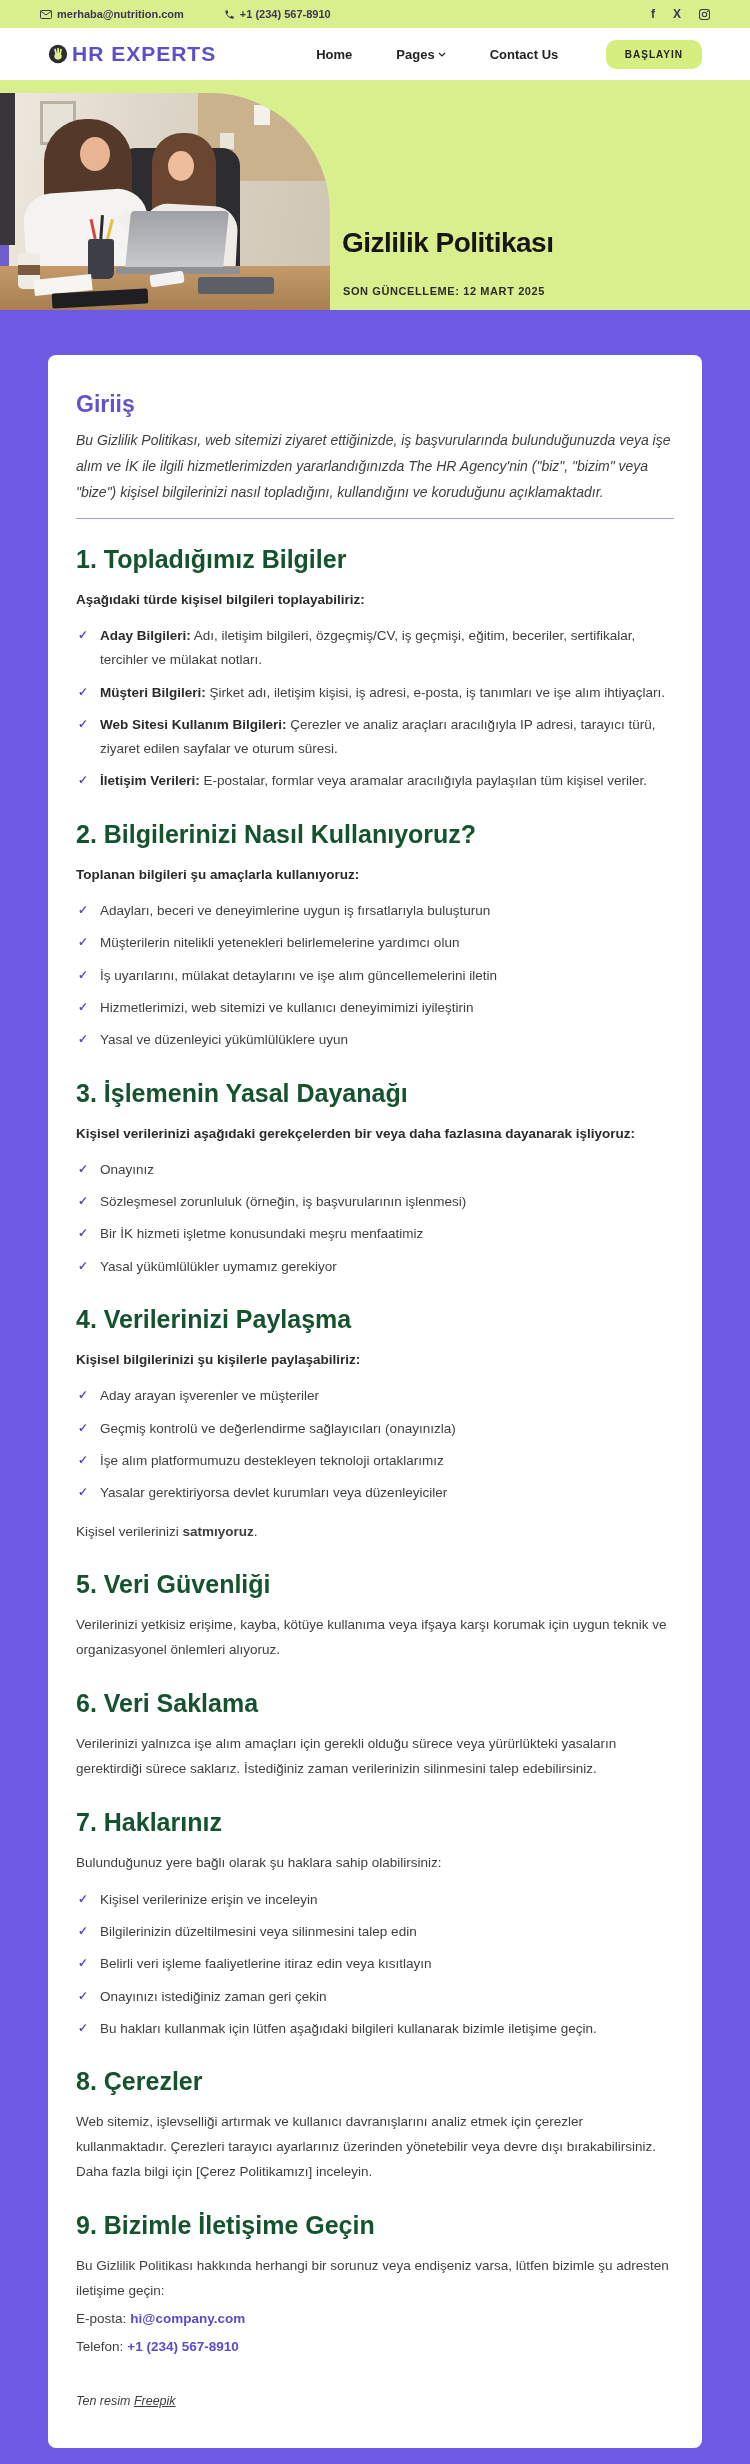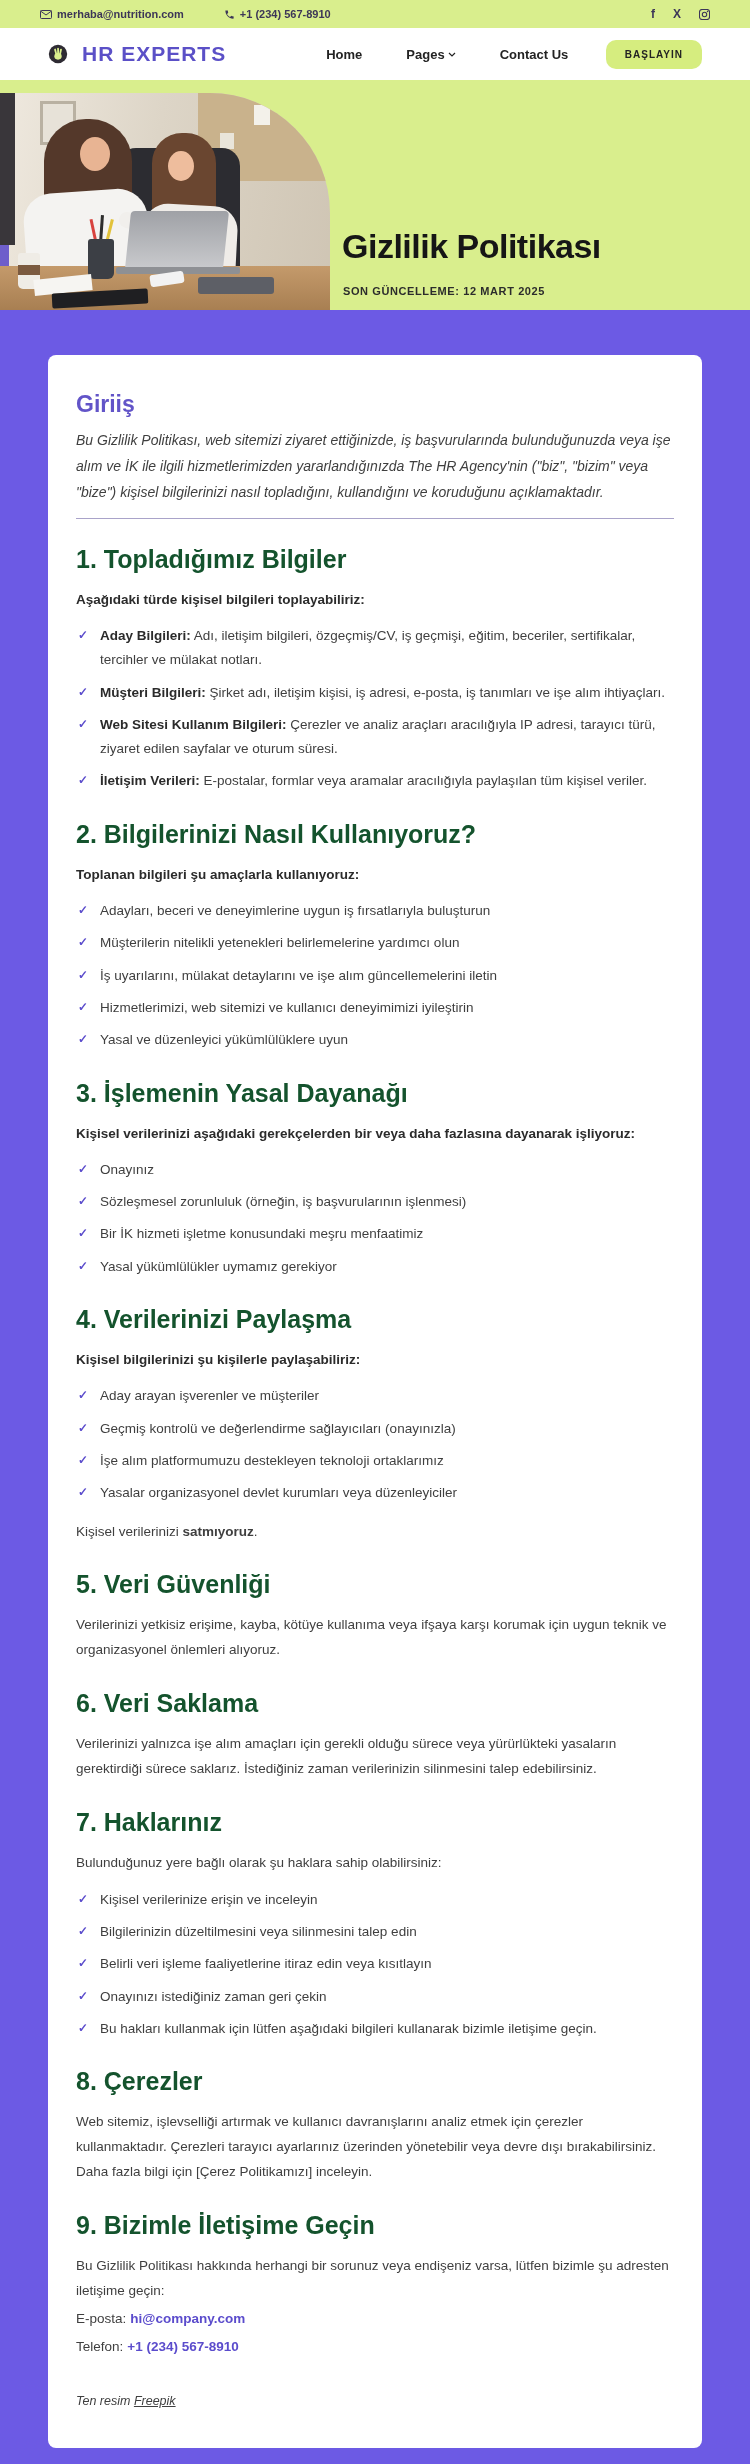--- a/index.html
+++ b/index.html
@@ -8,31 +8,31 @@
 
   
   .topbar{height:28px;background:#d9ee8d;display:flex;align-items:center;padding:0 40px;box-sizing:border-box;color:#3c3657;font-size:11px;font-weight:bold;}
   .topbar .item{display:flex;align-items:center;gap:5px;text-decoration:none;color:#3c3657;}
   .topbar .phone-item{margin-left:40px;}
   .topbar .socials{margin-left:auto;display:flex;align-items:center;gap:18px;}
   .topbar .soc{color:#3c3657;font-size:12px;font-weight:bold;text-decoration:none;display:flex;align-items:center;}
 
   
   .header{height:52px;background:#ffffff;display:flex;align-items:center;padding:0 48px;box-sizing:border-box;}
-  .brand{display:flex;align-items:center;gap:14px;text-decoration:none;}
+  .brand{display:flex;align-items:center;gap:4px;text-decoration:none;}
   .brand-text{color:#5b50c7;font-size:21px;font-weight:bold;letter-spacing:1px;}
   .nav{display:flex;gap:44px;margin-left:100px;}
   .nav a{color:#232323;font-size:13px;font-weight:bold;text-decoration:none;display:flex;align-items:center;gap:3px;}
   .cta{margin-left:auto;background:#d6ed7f;color:#232323;font-size:10px;font-weight:bold;letter-spacing:1px;padding:9px 19px;border-radius:10px;text-decoration:none;}
 
   
   .hero{height:230px;background:#d9ee8d;position:relative;}
   .hero-photo{position:absolute;left:0;top:13px;width:330px;height:217px;border-radius:0 120px 0 0;overflow:hidden;background:linear-gradient(100deg,#efe9df 0%,#ddd5c7 45%,#cfc5b4 100%);}
   .hp{position:absolute;}
-  .hero-title{position:absolute;left:342px;top:147px;font-size:34px;font-weight:bold;color:#161616;letter-spacing:-0.5px;margin:0;}
+  .hero-title{position:absolute;left:342px;top:147px;font-size:28px;font-weight:bold;color:#161616;letter-spacing:-0.5px;margin:0;}
   .hero-updated{position:absolute;left:343px;top:205px;font-size:11px;font-weight:bold;color:#2c2c2c;letter-spacing:0.6px;margin:0;}
 
   
   .main{background:#6c5ae4;padding:45px 48px 25px;box-sizing:border-box;}
   .card{background:#ffffff;border-radius:8px;padding:36px 28px 40px;box-sizing:border-box;}
   .intro-title{font-size:23px;color:#6254c8;font-weight:bold;margin:0 0 10px;}
   .intro{font-style:italic;font-size:14px;color:#3f3f3f;line-height:1.85;margin:0 0 12px;}
   .divider{border:none;border-top:1px solid #a9a3c9;margin:12px 0 4px;}
   .sec-title{font-size:25px;color:#14532d;font-weight:bold;margin:26px 0 14px;}
   .lead{font-size:13.5px;font-weight:bold;color:#2b2b2b;margin:0 0 12px;line-height:1.8;}
@@ -220,21 +220,21 @@
         </ul>
       </section>
 
       <section>
         <h2 class="sec-title">4. Verilerinizi Paylaşma</h2>
         <p class="lead">Kişisel bilgilerinizi şu kişilerle paylaşabiliriz:</p>
         <ul>
           <li><span>Aday arayan işverenler ve müşteriler</span></li>
           <li><span>Geçmiş kontrolü ve değerlendirme sağlayıcıları (onayınızla)</span></li>
           <li><span>İşe alım platformumuzu destekleyen teknoloji ortaklarımız</span></li>
-          <li><span>Yasalar organizasyonel devlet kurumları veya düzenleyiciler</span></li>
+          <li><span>Yasalar gerektiriyorsa devlet kurumları veya düzenleyiciler</span></li>
         </ul>
         <p class="para note"><span>Kişisel verilerinizi </span><b>satmıyoruz</b><span>.</span></p>
       </section>
 
       <section>
         <h2 class="sec-title">5. Veri Güvenliği</h2>
         <p class="para">Verilerinizi yetkisiz erişime, kayba, kötüye kullanıma veya ifşaya karşı korumak için uygun teknik ve organizasyonel önlemleri alıyoruz.</p>
       </section>
 
       <section>

